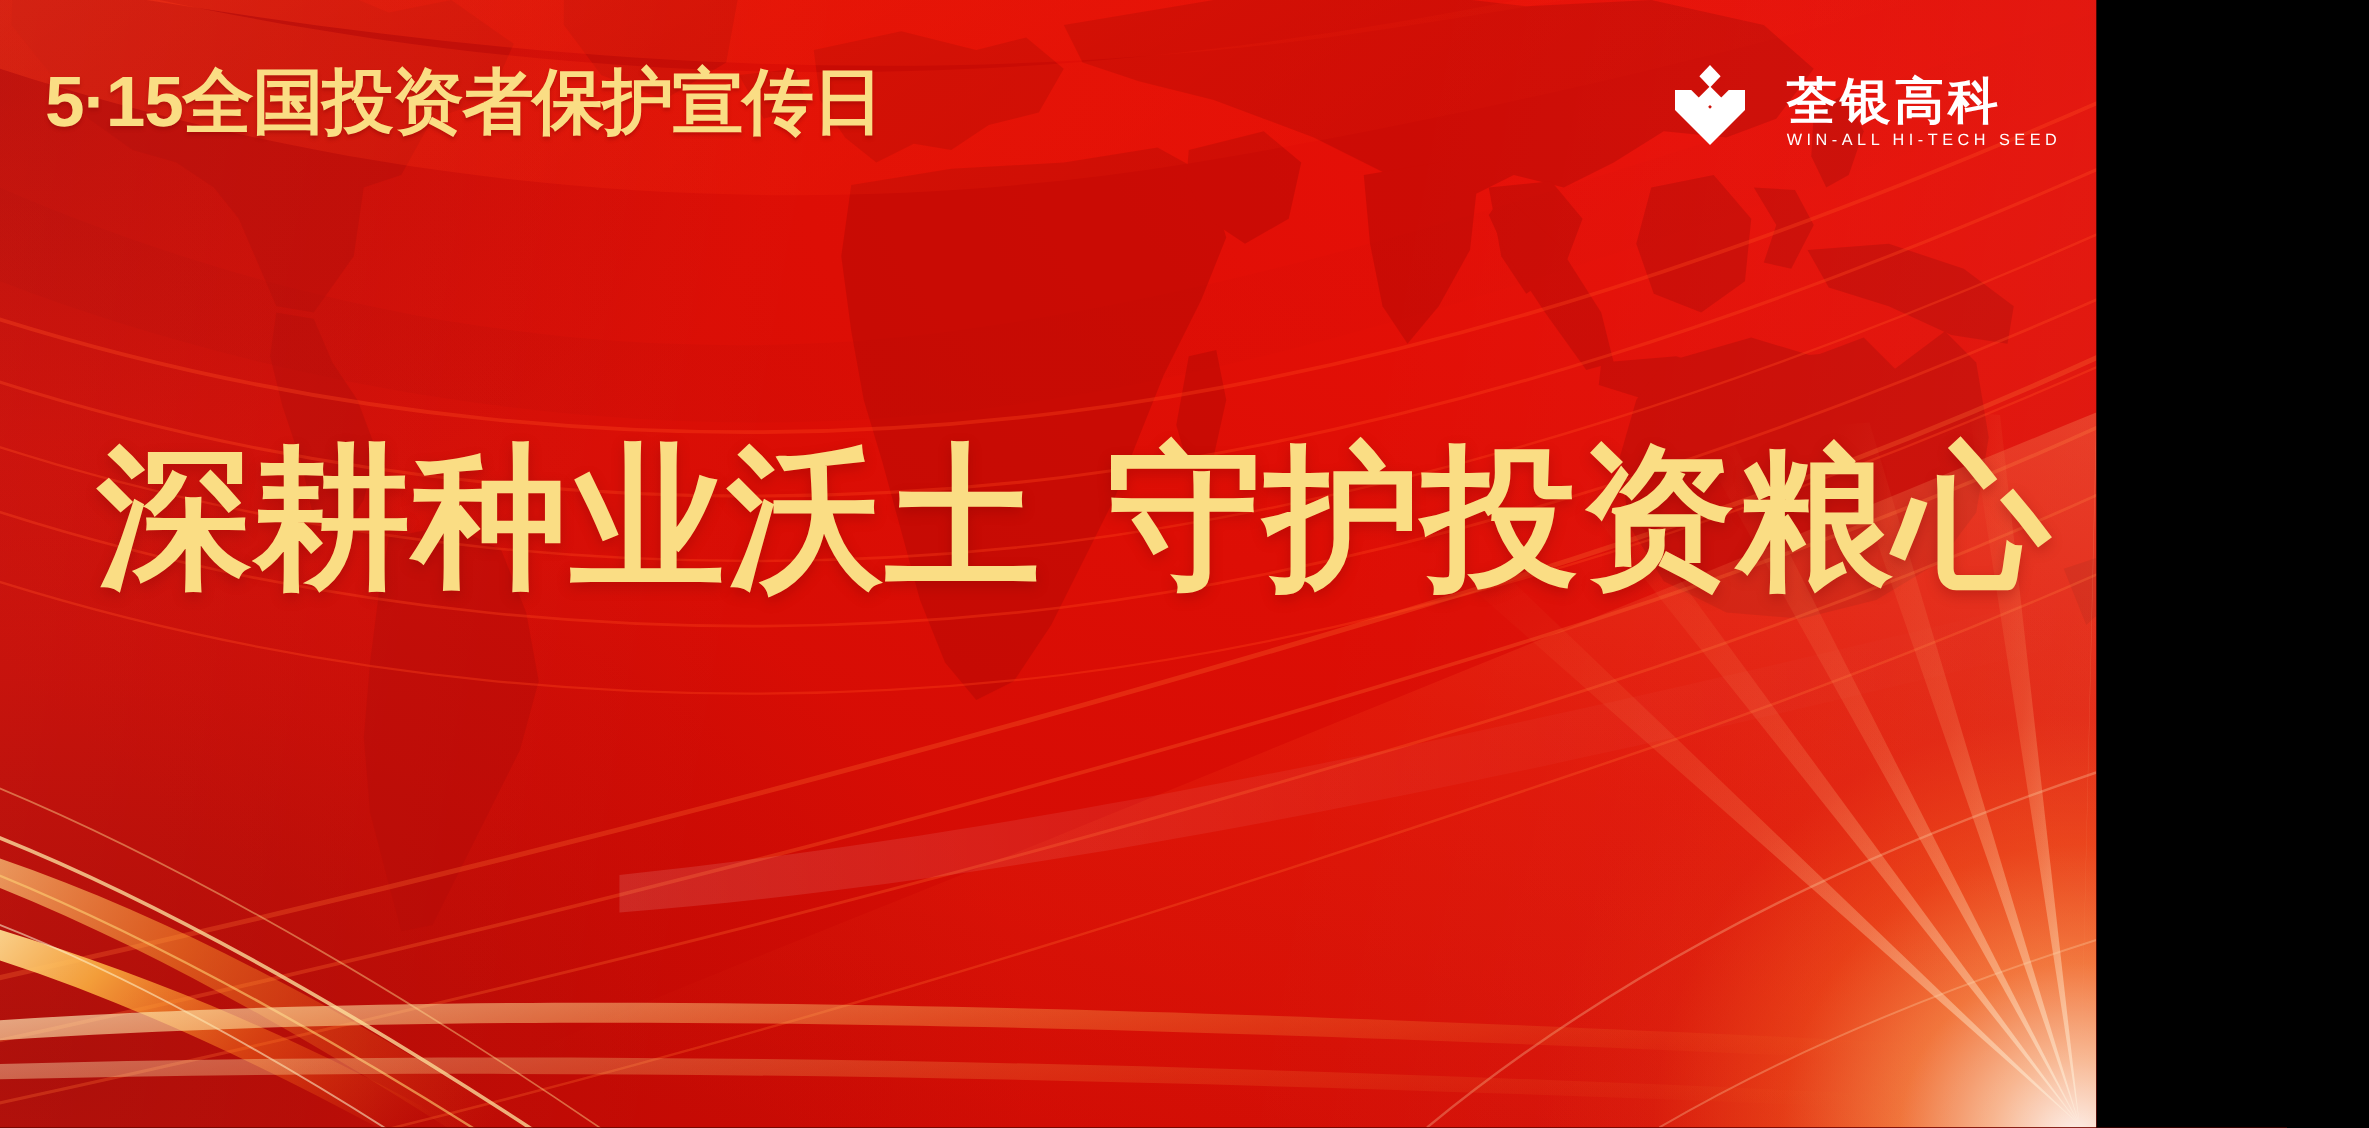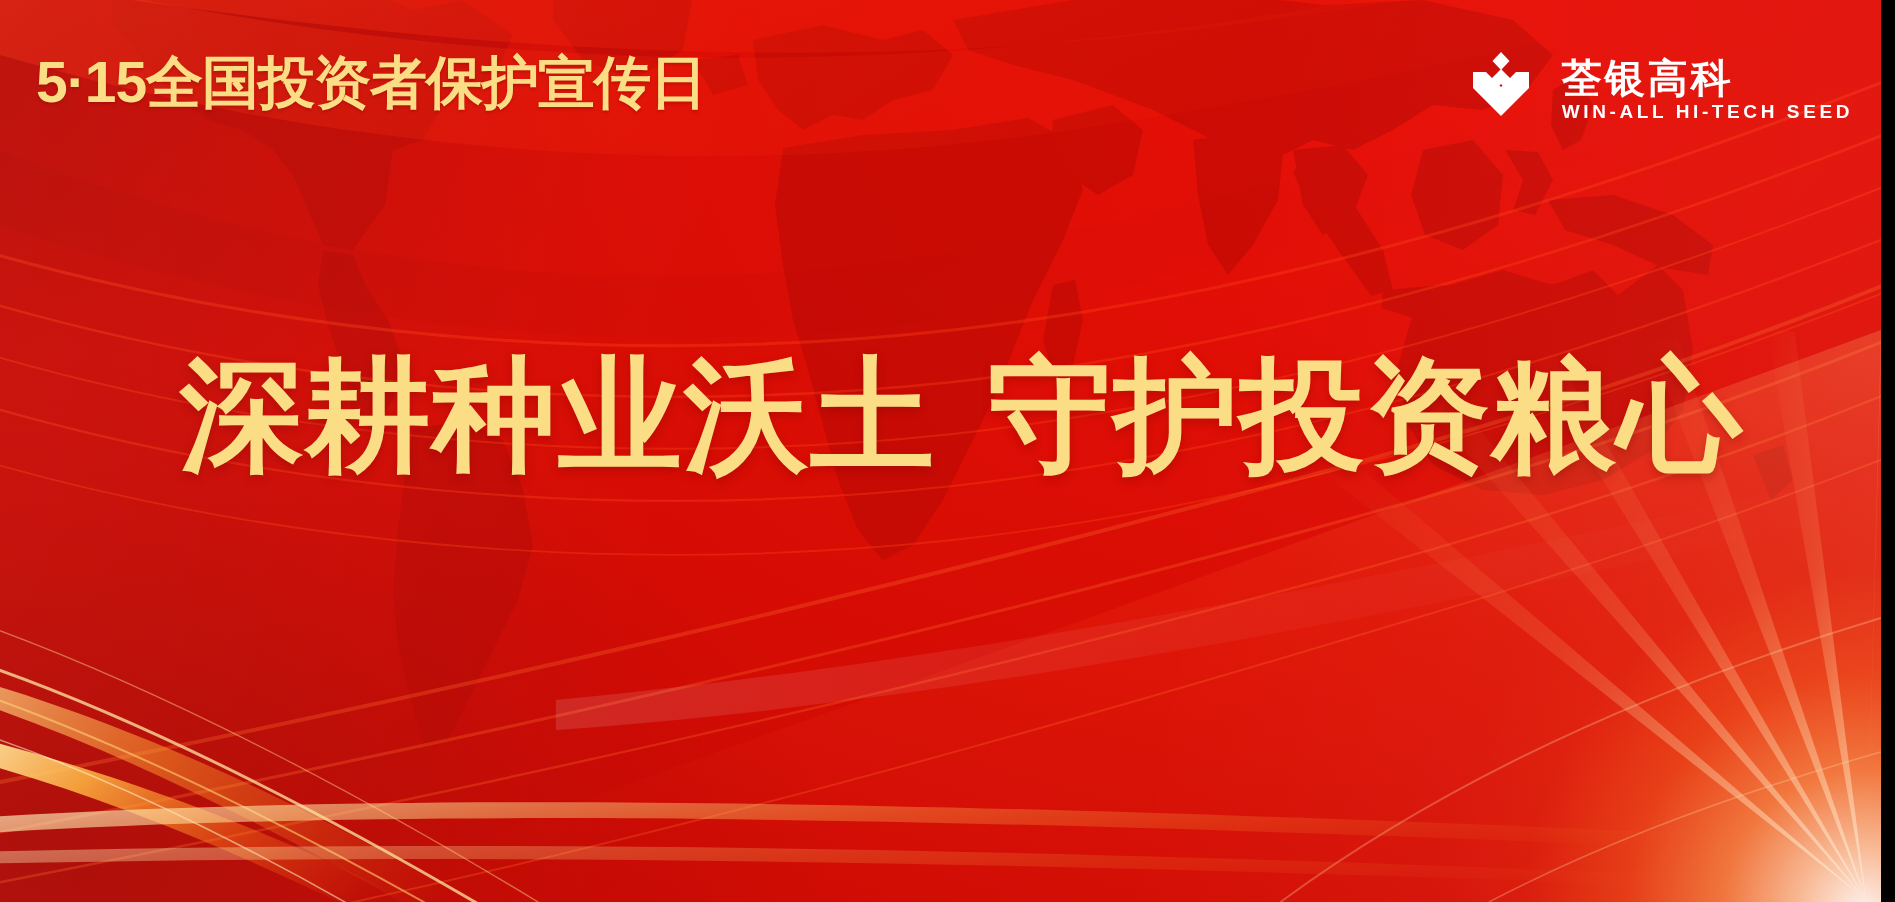--- a/index.html
+++ b/index.html
@@ -2,21 +2,21 @@
 <html><head>
 <meta charset="utf-8">
 <style>
   html, body {
     margin: 0;
     padding: 0;
     background: #000;
   }
   #banner {
     position: relative;
-    width: 1881px;
+    width: 1677px;
     height: 902px;
     overflow: hidden;
     font-family: "Liberation Sans", "DejaVu Sans", sans-serif;
     background: #d50c05;
     user-select: none;
   }
 
   
   .layer { position: absolute; inset: 0; pointer-events: none; }
 
@@ -87,23 +87,23 @@
   .logo-cn {
     color: #ffffff;
     font-size: 40px;
     line-height: 1;
     font-weight: 700;
     letter-spacing: 3px;
     white-space: nowrap;
   }
   .logo-en {
     color: #ffffff;
-    font-size: 19px;
+    font-size: 13px;
     line-height: 1;
-    font-weight: 700;
+    font-weight: 400;
     letter-spacing: 3.6px;
     white-space: nowrap;
   }
 
   .main-title {
     position: absolute;
     left: 0;
     right: 0;
     top: 344px;
     text-align: center;

